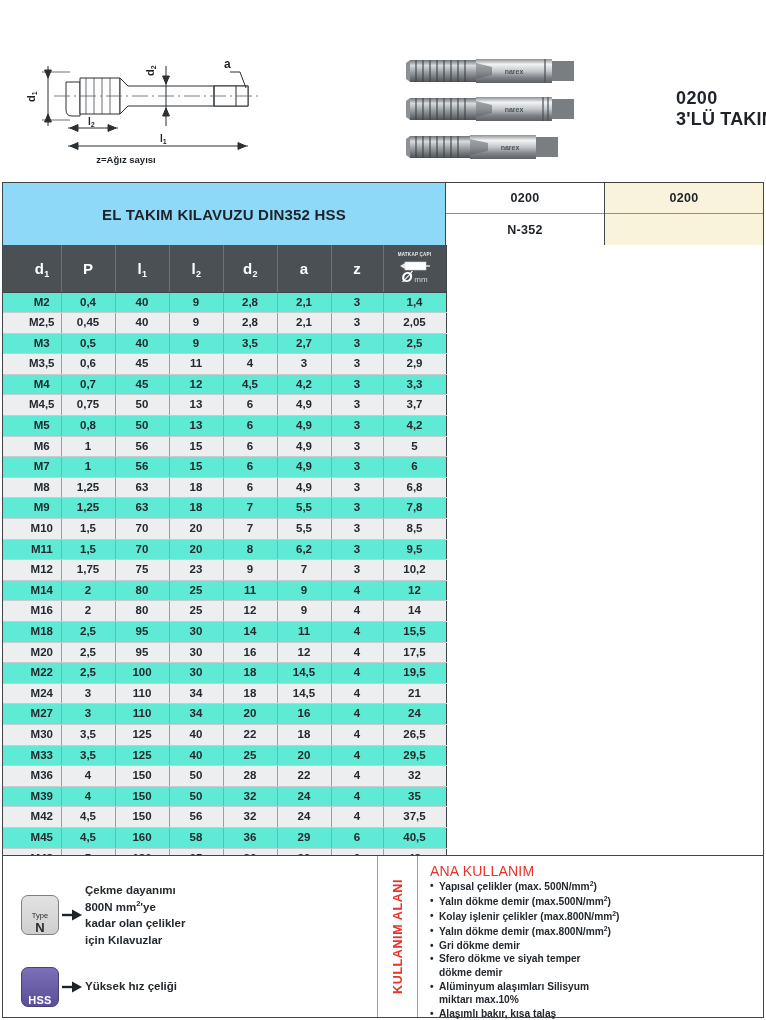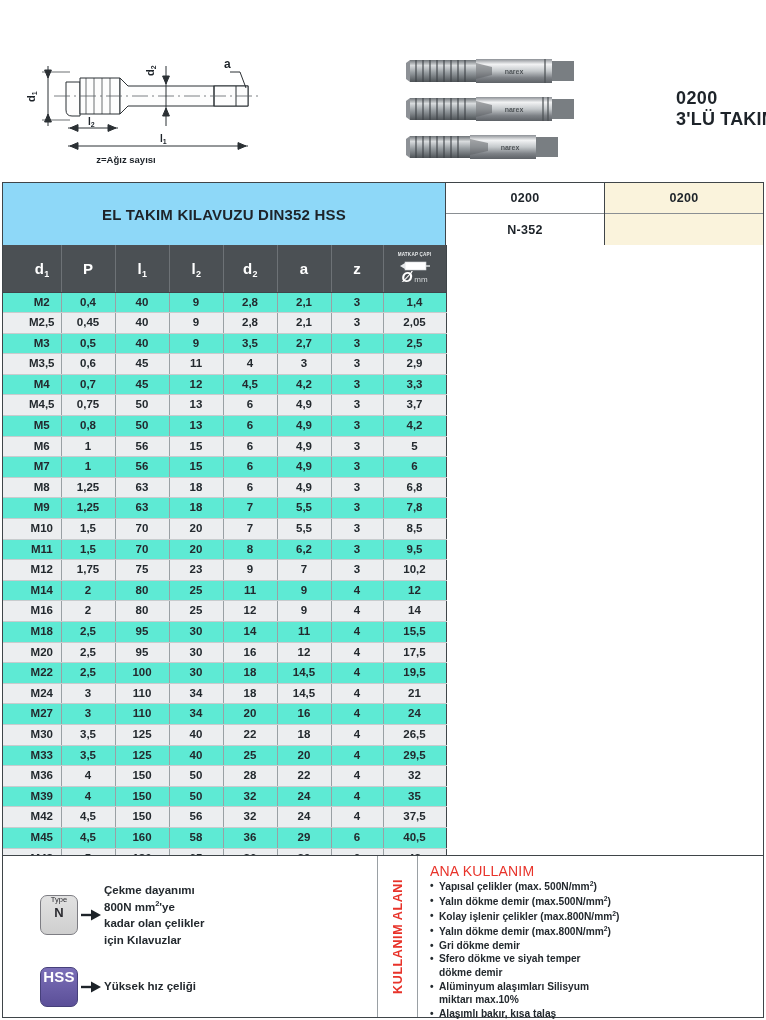--- a/index.html
+++ b/index.html
@@ -247,38 +247,37 @@
     display: flex;
     align-items: center;
     margin-bottom: 18px;
   }
   .badge {
     width: 38px; height: 40px;
     border-radius: 7px;
     display: flex;
     flex-direction: column;
     align-items: center;
-    justify-content: flex-start;
+    justify-content: flex-end;
     flex: none;
     box-sizing: border-box;
-    margin-left: 19px;
   }
   .badge.type-n {
     background: linear-gradient(180deg,#e2e2e2 0%, #cfcfcf 100%);
     border: 1.4px solid #7d7d83;
     color: #2b2b30;
   }
   .badge.type-n .b-sm { font-size: 7.5px; font-weight: normal; line-height: 1; margin-bottom: 2px;}
   .badge.type-n .b-lg { font-size: 13px; font-weight: bold; line-height: 1; }
   .badge.hss {
     background: linear-gradient(180deg,#7b6fb8 0%, #5b4f98 100%);
     border: 1.4px solid #46407a;
     color: #ffffff;
   }
-  .badge.hss .b-lg { font-size: 15px; font-weight: bold; letter-spacing: .3px; }
+  .badge.hss .b-lg { font-size: 11px; font-weight: bold; letter-spacing: .3px; }
   .arrow-glyph {
     width: 26px;
     flex: none;
     display: flex;
     align-items: center;
     justify-content: center;
   }
   .legend-text {
     font-size: 11.5px;
     font-weight: bold;

